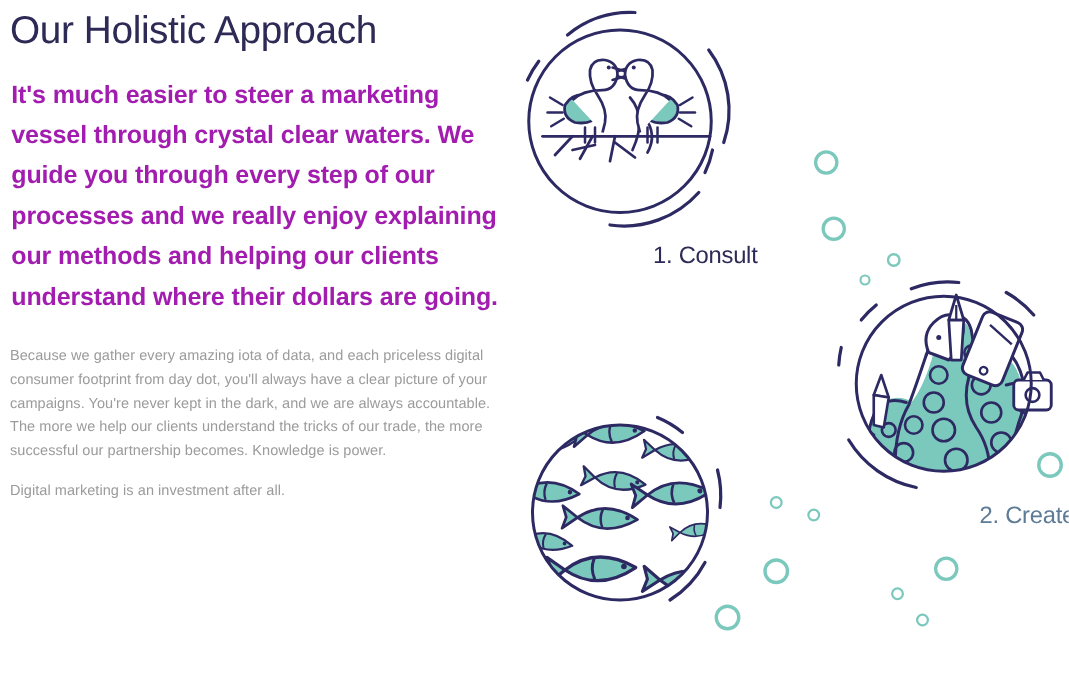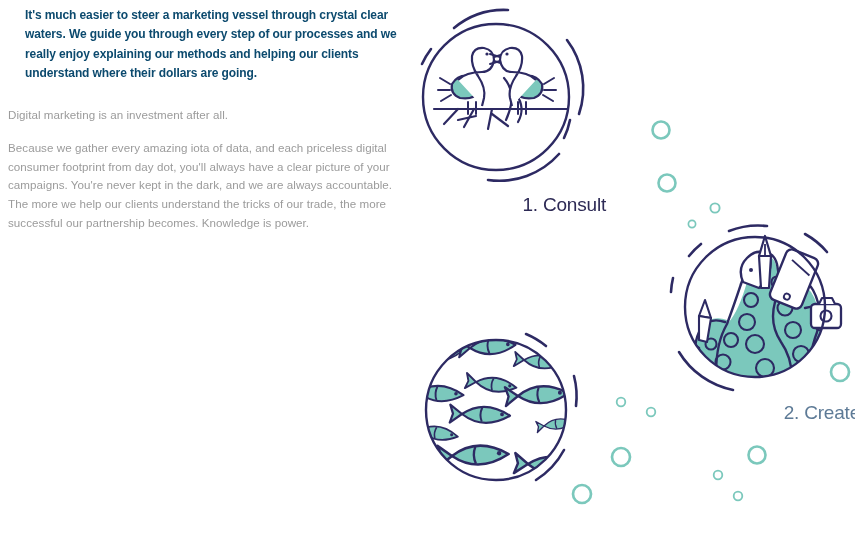--- a/index.html
+++ b/index.html
@@ -18,25 +18,25 @@
   }
   .page-title{
     margin:0 0 18px 0;
     font-size:31px;
     font-weight:400;
     letter-spacing:-0.3px;
     color:#2D2A55;
     line-height:1.15;
   }
   .intro-para{
-    margin:0 0 22px 17px;
-    font-size:12px;
+    margin:0 0 22px 1px;
+    font-size:20px;
     font-weight:600;
     line-height:1.62;
-    color:#0c4a6e;
+    color:#a21caf;
     letter-spacing:-0.1px;
   }
   .body-para{
     margin:0 0 14px 0;
     font-size:11.6px;
     font-weight:400;
     line-height:1.63;
     color:#9b9b9b;
     letter-spacing:0.05px;
   }
@@ -78,23 +78,24 @@
       <circle cx="718" cy="475" r="4.3" stroke-width="1.8"></circle>
       <circle cx="738" cy="496" r="4.3" stroke-width="1.8"></circle>
       <circle cx="621" cy="402" r="4.3" stroke-width="1.8"></circle>
       <circle cx="651" cy="412" r="4.3" stroke-width="1.8"></circle>
       <circle cx="621" cy="457" r="9" stroke-width="2.7"></circle>
       <circle cx="582" cy="494" r="9" stroke-width="2.7"></circle>
     </g>
   </svg>
 
   <div class="text-col">
+    <h1 class="page-title">Our Holistic Approach</h1>
     <p class="intro-para">It's much easier to steer a marketing vessel through crystal clear waters. We guide you through every step of our processes and we really enjoy explaining our methods and helping our clients understand where their dollars are going.</p>
+    <p class="body-para">Because we gather every amazing iota of data, and each priceless digital consumer footprint from day dot, you'll always have a clear picture of your campaigns. You're never kept in the dark, and we are always accountable. The more we help our clients understand the tricks of our trade, the more successful our partnership becomes. Knowledge is power.</p>
     <p class="body-para">Digital marketing is an investment after all.</p>
-    <p class="body-para">Because we gather every amazing iota of data, and each priceless digital consumer footprint from day dot, you'll always have a clear picture of your campaigns. You're never kept in the dark, and we are always accountable. The more we help our clients understand the tricks of our trade, the more successful our partnership becomes. Knowledge is power.</p>
   </div>
 
   <div class="illus" id="illus-consult">
     <svg width="210" height="190" viewBox="0 0 210 190">
       <g fill="none" stroke="#2D2A63" stroke-width="2.4" stroke-linecap="round">
 
         <circle cx="100" cy="95" r="73"></circle>
 
         <path d="M58 26 A 78 78 0 0 1 112 8" stroke-width="2.6"></path>
         <path d="M171 38 A 80 80 0 0 1 183 112" stroke-width="2.6"></path>

